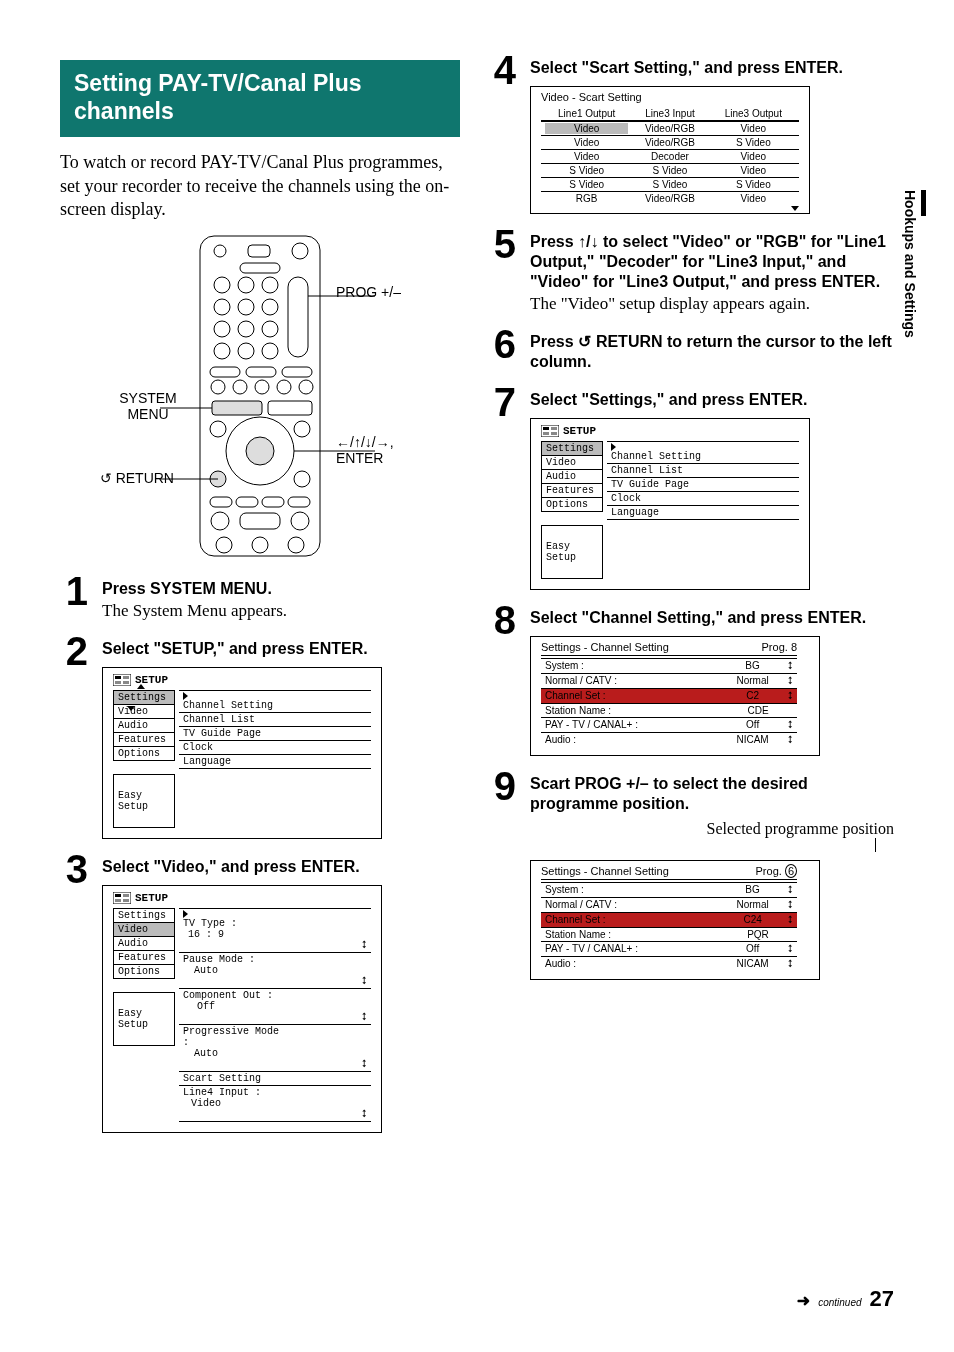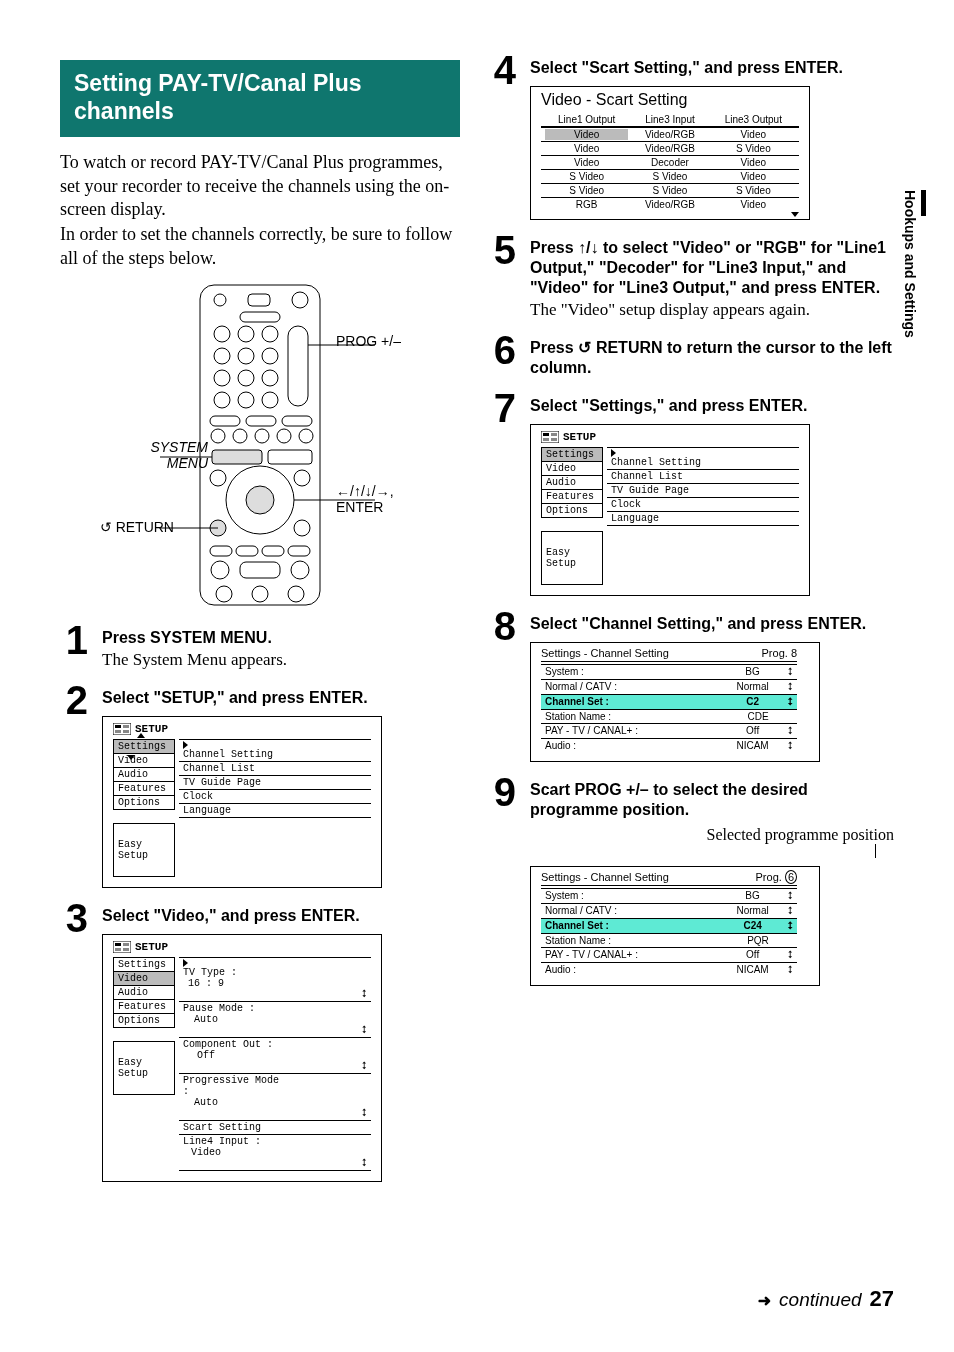--- a/index.html
+++ b/index.html
@@ -155,21 +155,21 @@
   .caret-down-mark { border-top:5px solid #000; bottom:-6px; }
 
   .scart-window {
     border: 1px solid #000;
     width: 280px;
     margin-top: 8px;
     font-family: Arial, Helvetica, sans-serif;
     font-size: 10px;
     padding: 4px 10px 8px 10px;
   }
-  .scart-title { font-size: 16px; margin-bottom: 4px; }
+  .scart-title { font-size: 11px; margin-bottom: 4px; }
   .scart-head, .scart-row {
     display: flex;
     border-top: 1px solid #000;
     padding: 1px 4px;
   }
   .scart-head { border-top: none; border-bottom: 1px solid #000;}
   .scart-head div, .scart-row div { flex: 1; text-align: center;}
   .scart-sel { background:#bbb; }
   .scart-cursor { position: relative; }
   .scart-cursor::after {
@@ -200,21 +200,21 @@
   }
   .chanset-row {
     display: flex;
     border-top: 1px solid #000;
     padding: 1px 4px;
     position: relative;
   }
   .chanset-row .c1 { flex:1; }
   .chanset-row .c2 { width: 70px; text-align: center; position:relative;}
   .chanset-row .spin { margin-left:auto; font-size:10px;}
-  .chanset-row.sel { background:#5eead4;font-weight:bold;}
+  .chanset-row.sel { background:#b91c1c;}
   .side-tab {
     position: absolute;
     right: 36px;
     top: 190px;
     writing-mode: vertical-rl;
     font-family: Arial, Helvetica, sans-serif;
     font-weight: 700;
     font-size: 14px;
   }
   .side-bar {
@@ -229,21 +229,21 @@
     position: absolute;
     right: 60px;
     bottom: 40px;
     display: flex;
     align-items: baseline;
     gap: 8px;
     font-family: Arial, Helvetica, sans-serif;
   }
   .footer .cont {
     font-style: italic;
-    font-size: 19px;
+    font-size: 10px;
   }
   .footer .arrow { font-size: 16px; font-weight:700;}
   .footer .pg { font-size: 22px; font-weight: 700; }
   .sel-prog-label {
     font-family:"Times New Roman",serif;
     font-size:16px;
     text-align:right;
     margin-top:6px;
     margin-right:0;
   }
@@ -270,21 +270,20 @@
 
 <div class="page">
   <div class="side-bar"></div>
   <div class="side-tab">Hookups and Settings</div>
 
   <div class="cols">
 
     <div class="col-l">
       <div class="black-head">Setting PAY-TV/Canal Plus channels</div>
       <p class="body">To watch or record PAY-TV/Canal Plus programmes, set your recorder to receive the channels using the on-screen display.</p>
-      <p class="body">In order to set the channels correctly, be sure to follow all of the steps below.</p>
 
       <div class="remote-box">
         <svg class="remote-svg" viewBox="0 0 320 330">
           <rect x="100" y="5" width="120" height="320" rx="14" fill="#fff" stroke="#000"></rect>
 
           <circle cx="120" cy="20" r="6" fill="none" stroke="#000"></circle>
           <rect x="148" y="14" width="22" height="12" rx="4" fill="none" stroke="#000"></rect>
           <circle cx="200" cy="20" r="8" fill="none" stroke="#000"></circle>
           <rect x="140" y="32" width="40" height="10" rx="5" fill="none" stroke="#000"></rect>
 
@@ -337,21 +336,21 @@
               <rect x="188" y="266" width="22" height="10" rx="5"></rect>
             <circle cx="120" cy="290" r="9"></circle>
               <rect x="140" y="282" width="40" height="16" rx="6"></rect>
               <circle cx="200" cy="290" r="9"></circle>
             <circle cx="124" cy="314" r="8"></circle>
               <circle cx="160" cy="314" r="8"></circle>
               <circle cx="196" cy="314" r="8"></circle>
           </g>
         </svg>
         <div class="remote-label" style="left:236px; top:54px;">PROG +/–</div>
-        <div class="remote-label" style="left:12px; top:160px; width:96px; text-align:right;font-style:italic;">SYSTEM MENU</div>
+        <div class="remote-label" style="left:0; top:160px; width:96px; text-align:center;">SYSTEM MENU</div>
         <div class="remote-label nowrap" style="left:0; top:240px;"><span class="ret-icon">↻</span> <span>RETURN</span></div>
         <div class="remote-label" style="left:236px; top:204px; width:90px;">←/↑/↓/→, ENTER</div>
       </div>
 
       <div class="step">
         <div class="step-num">1</div>
         <div class="step-body">
           <div class="step-head">Press SYSTEM MENU.</div>
           <div class="step-sub">The System Menu appears.</div>
         </div>

